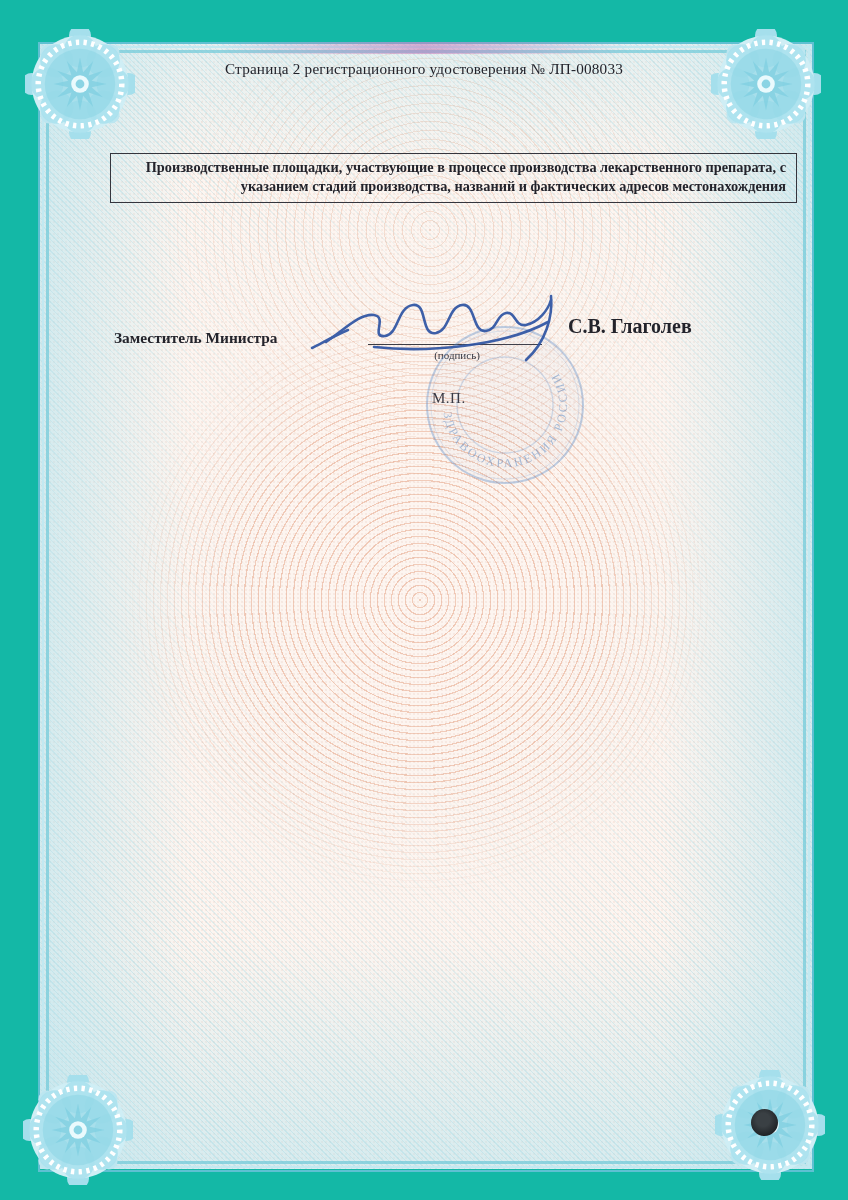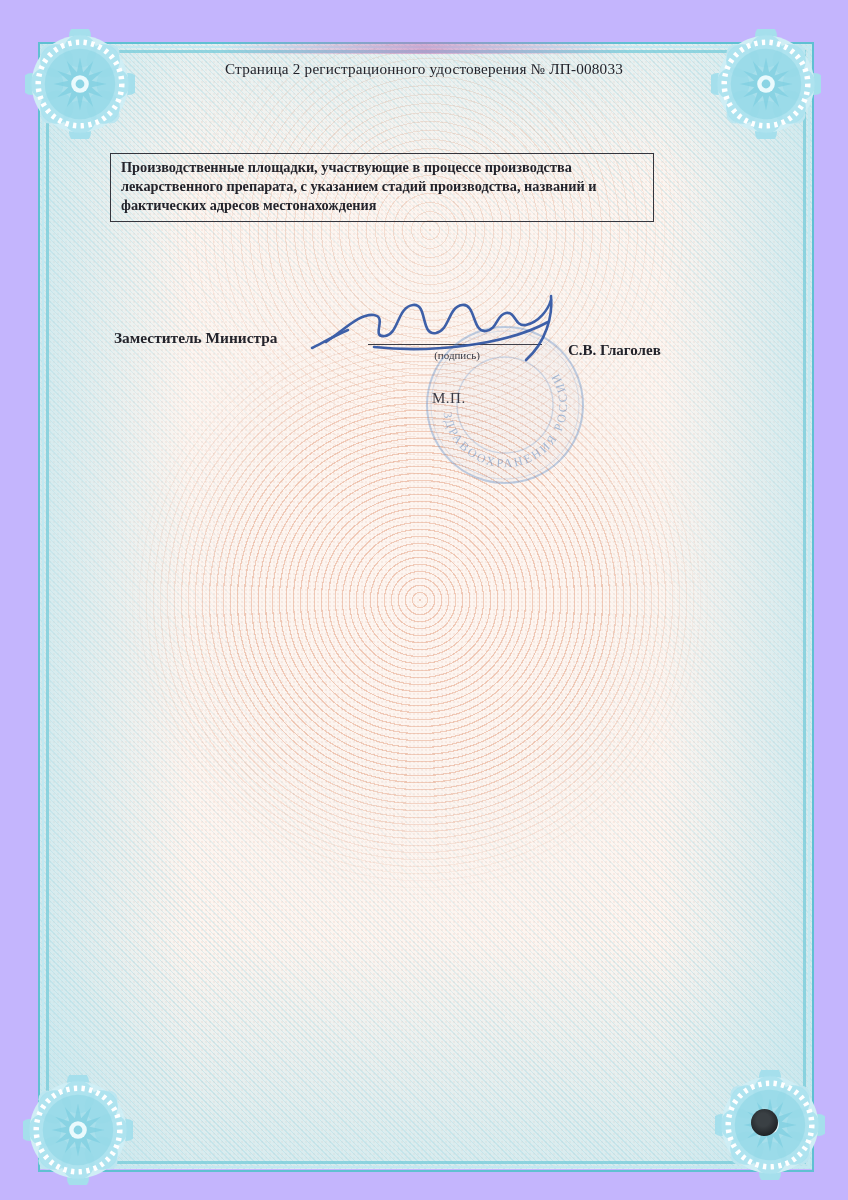--- a/index.html
+++ b/index.html
@@ -1,17 +1,17 @@
 <!DOCTYPE html>
 <html><head>
 <meta charset="utf-8">
 <style>
   html,body{margin:0;padding:0;background:#fff;}
   .page{
-    position:relative; width:848px; height:1200px; background:#c4b5fd;
+    position:relative; width:848px; height:1200px; background:#14b8a6;
     overflow:hidden; font-family:"Liberation Serif", serif; color:#23232b;
   }
   
   .interior{
     position:absolute; left:40px; top:44px; right:36px; bottom:31px;
     background-color:#fdf5f0;
     background-image:radial-gradient(rgba(214,156,134,0.13) 0.8px, rgba(0,0,0,0) 1px);
     background-size:4px 4px;
     z-index:0; overflow:hidden;
   }
@@ -58,31 +58,31 @@
   .rosette.tr{left:711px; top:29px;}
   .rosette.bl{left:23px;  top:1075px;}
   .rosette.br{left:715px; top:1070px;}
   
   .content{position:absolute; inset:0; z-index:5;}
   .header-line{
     position:absolute; left:0; right:0; top:60px; text-align:center;
     font-size:15.2px; letter-spacing:0.2px; color:#22222a;
   }
   table.cert{
-    position:absolute; left:110px; top:153px; width:544px;
+    position:absolute; left:110px; top:153px; width:687px;
     border-collapse:collapse; table-layout:fixed;
-    font-size:14.3px; line-height:1.33; color:#23232b;
+    font-size:14.3px; line-height:1.33; color:#23232b;text-align:right;
   }
   table.cert td{border:1.6px solid #35353d; vertical-align:top; padding:4px 10px 6px;}
   td.th{font-weight:bold;}
   td.lbl{font-style:italic; font-weight:bold; width:310px;}
   td.val{line-height:1.37;}
   td.addr{padding:3px 10px 5px;}
   .sig-title{position:absolute; left:114px; top:329px; font-weight:bold; font-size:15.4px;}
-  .sig-name{position:absolute; left:568px; top:342px; font-weight:bold; font-size:15px;}
+  .sig-name{position:absolute; left:568px; top:315px; font-weight:bold; font-size:20px;}
   .sig-line{position:absolute; left:368px; top:344px; width:174px; border-top:1.5px solid #3c3c44;}
   .sig-caption{position:absolute; left:412px; top:349px; width:90px; text-align:center; font-size:11px; color:#33333b;}
   .signature-svg{position:absolute; left:308px; top:290px; z-index:6; overflow:visible;}
   .stamp-svg{position:absolute; left:405px; top:305px; z-index:4; opacity:0.85;}
   .seal-mark{position:absolute; left:432px; top:390px; font-size:15px; letter-spacing:0.5px; color:#3a3a44; z-index:6;}
   .hole-dot{
     position:absolute; left:751px; top:1109px; width:27px; height:27px; border-radius:50%;
     background:radial-gradient(circle at 45% 40%, #3a4044 0 30%, #1d2124 75%);
     z-index:7;
   }

